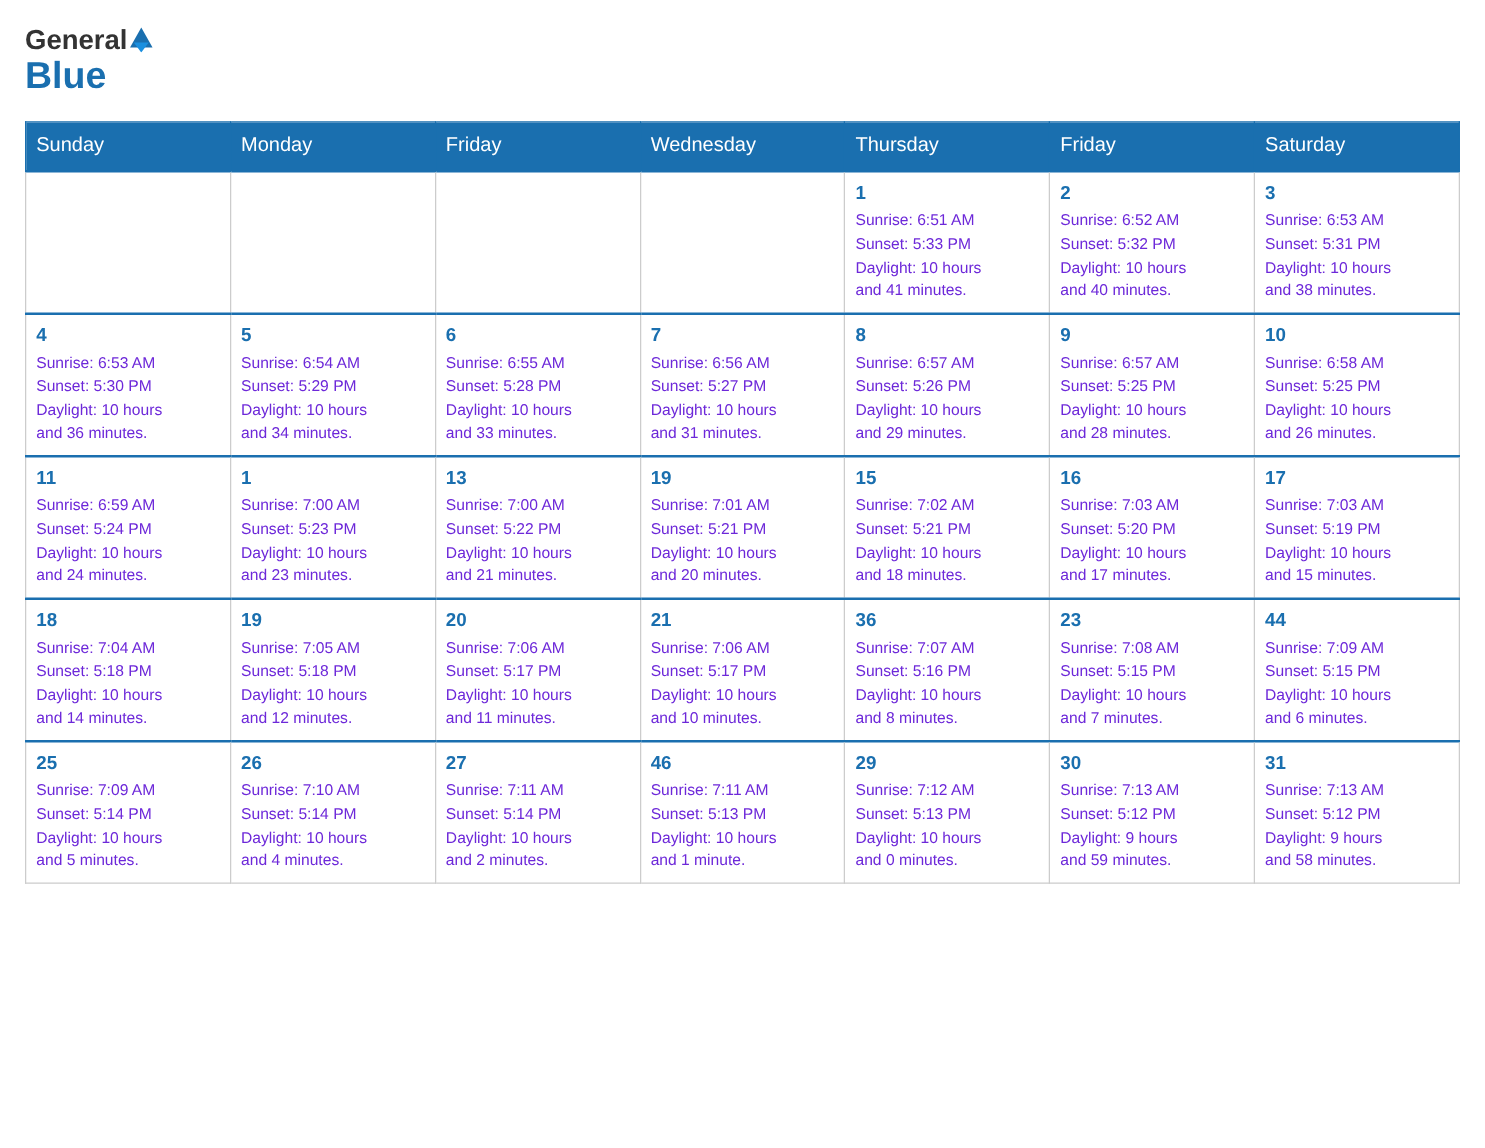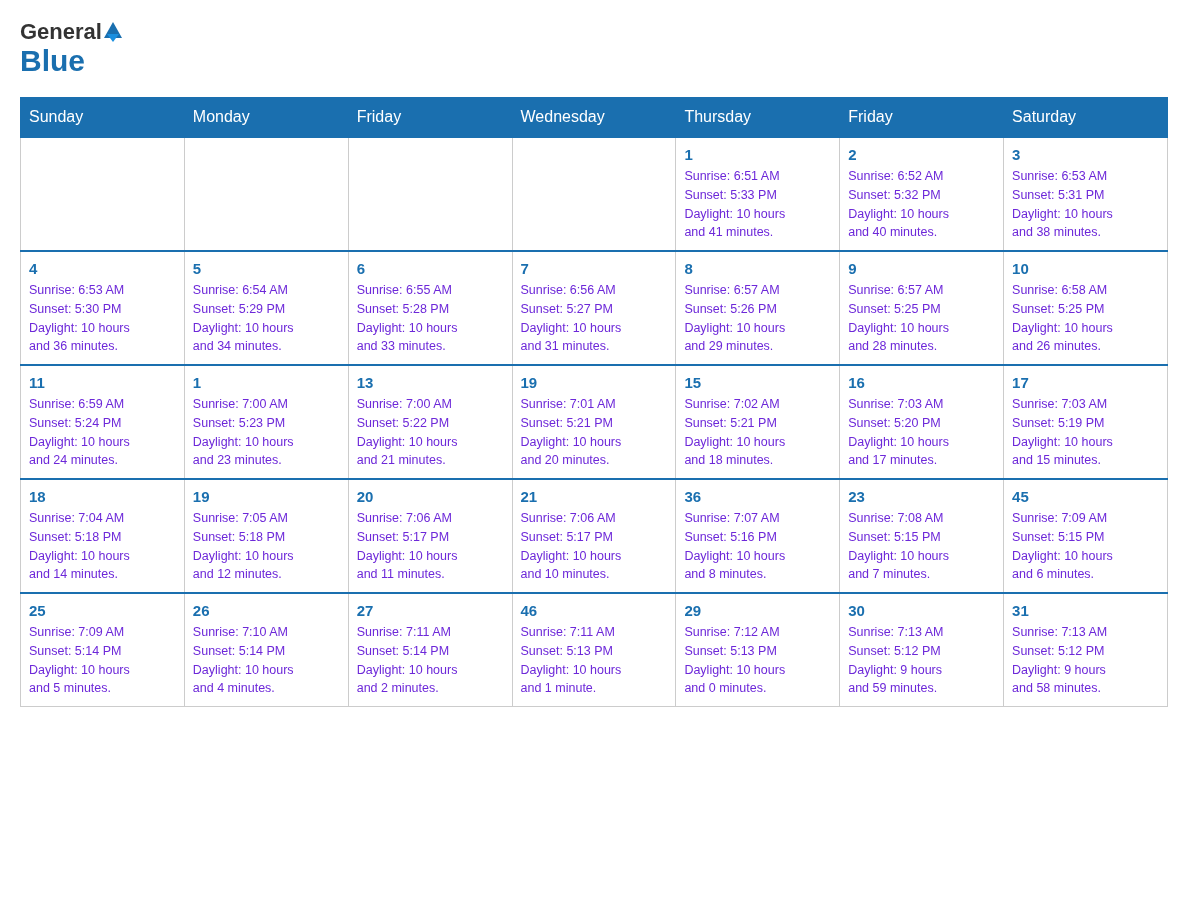--- a/index.html
+++ b/index.html
@@ -209,21 +209,21 @@
         </td>
         <td>
           <div class="day-number">36</div>
           <div class="day-info">Sunrise: 7:07 AM<br>Sunset: 5:16 PM<br>Daylight: 10 hours<br>and 8 minutes.</div>
         </td>
         <td>
           <div class="day-number">23</div>
           <div class="day-info">Sunrise: 7:08 AM<br>Sunset: 5:15 PM<br>Daylight: 10 hours<br>and 7 minutes.</div>
         </td>
         <td>
-          <div class="day-number">45</div>
+          <div class="day-number">44</div>
           <div class="day-info">Sunrise: 7:09 AM<br>Sunset: 5:15 PM<br>Daylight: 10 hours<br>and 6 minutes.</div>
         </td>
       </tr>
       <tr class="week-row">
         <td>
           <div class="day-number">25</div>
           <div class="day-info">Sunrise: 7:09 AM<br>Sunset: 5:14 PM<br>Daylight: 10 hours<br>and 5 minutes.</div>
         </td>
         <td>
           <div class="day-number">26</div>

